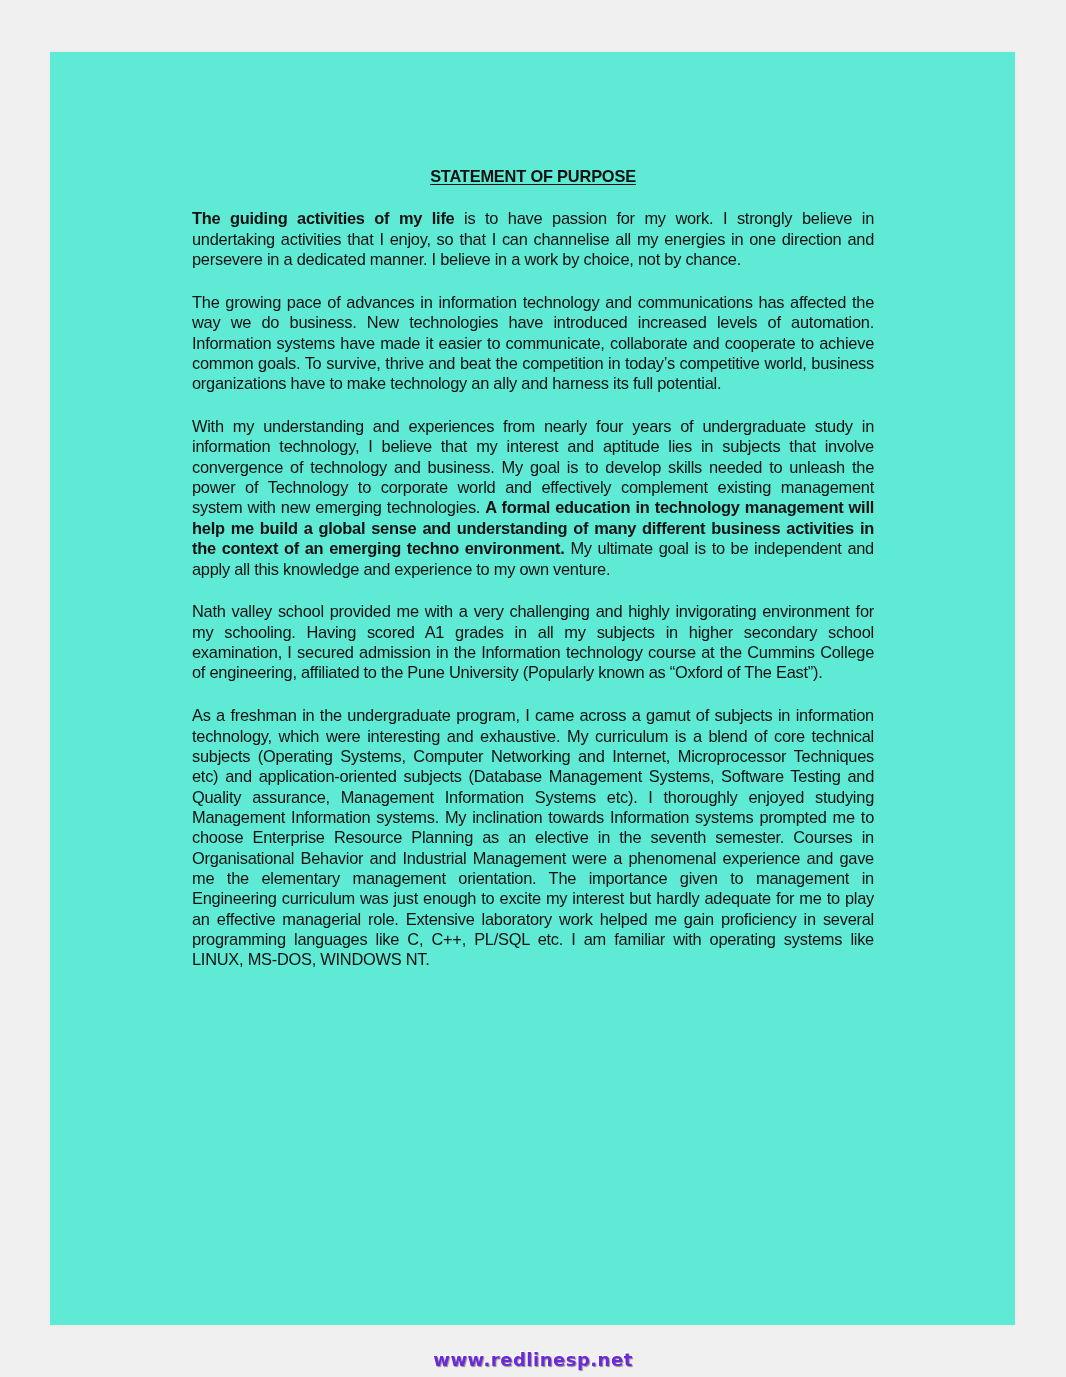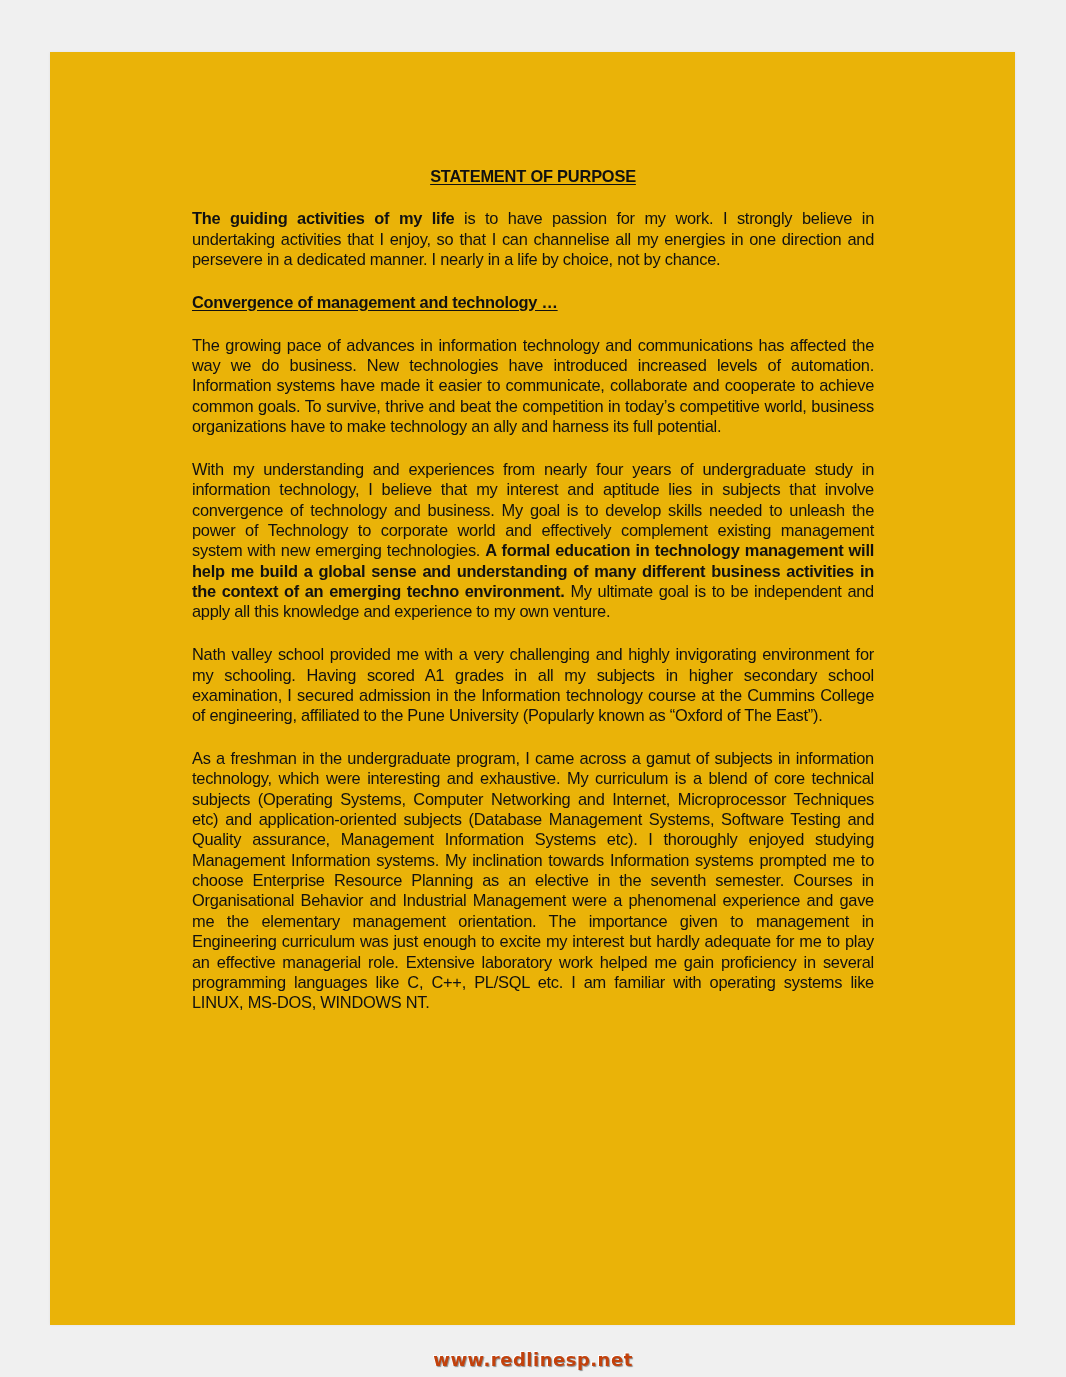--- a/index.html
+++ b/index.html
@@ -14,21 +14,21 @@
       overflow: hidden;
       font-family: "Liberation Sans", sans-serif;
       color: #111111;
     }
     .page {
       position: absolute;
       left: 50px;
       top: 52px;
       width: 965px;
       height: 1273px;
-      background: #eab308;
+      background: #5eead4;
       box-shadow: 0 0 3px rgba(0,0,0,0.06);
     }
     .content {
       position: absolute;
       left: 142px;
       top: 114px;
       width: 682px;
       font-size: 16.4px;
       line-height: 20.35px;
       letter-spacing: -0.25px;
@@ -57,35 +57,34 @@
     .watermark {
       position: absolute;
       left: 0;
       width: 1066px;
       top: 1349px;
       text-align: center;
       font-family: "DejaVu Sans", sans-serif;
       font-weight: bold;
       font-size: 18px;
       letter-spacing: 0.5px;
-      color: #c2410c;
+      color: #6d28d9;
       text-shadow: 1px 1px 1px #8e8e8e, -1px -1px 0 #ffffff;
     }
   </style>
 </head>
 <body>
 
 <div class="page">
   <div class="content">
 
     <div class="title">STATEMENT OF PURPOSE</div>
 
-    <p class="para"><b>The guiding activities of my life</b><span> is to have passion for my work. I strongly believe in undertaking activities that I enjoy, so that I can channelise all my energies in one direction and persevere in a dedicated manner. I nearly in a life by choice, not by chance.</span></p>
+    <p class="para"><b>The guiding activities of my life</b><span> is to have passion for my work. I strongly believe in undertaking activities that I enjoy, so that I can channelise all my energies in one direction and persevere in a dedicated manner. I believe in a work by choice, not by chance.</span></p>
 
-    <div class="heading">Convergence of management and technology …</div>
 
     <p class="para">The growing pace of advances in information technology and communications has affected the way we do business. New technologies have introduced increased levels of automation. Information systems have made it easier to communicate, collaborate and cooperate to achieve common goals. To survive, thrive and beat the competition in today’s  competitive world, business organizations have to make  technology an ally and harness its full potential.</p>
 
     <p class="para"><span>With my understanding and experiences from nearly four years of undergraduate study in information technology, I believe that my interest and aptitude lies in subjects that involve convergence of technology and business.  My goal is to develop skills needed to unleash the power of  Technology to corporate world and effectively complement existing management system with new emerging technologies. </span><b>A formal education in technology management will help me build a global sense and understanding of many different business activities in the context of an emerging techno environment.</b><span> My ultimate goal is to be independent and apply all this knowledge and experience to my own venture.</span></p>
 
 
     <p class="para">Nath valley school provided me with a very challenging and highly invigorating environment for my schooling. Having scored A1 grades in all my subjects in higher secondary school examination, I secured admission in the Information technology course at the Cummins College of engineering, affiliated to the Pune University (Popularly known as “Oxford of The East”).</p>
 
     <p class="para">As a freshman in the undergraduate program, I came across a gamut of subjects in information technology, which were interesting and exhaustive. My curriculum is a blend of core technical subjects (Operating Systems, Computer Networking and Internet, Microprocessor Techniques etc) and application-oriented subjects (Database Management Systems, Software Testing and Quality assurance, Management Information Systems etc). I thoroughly enjoyed studying Management Information systems. My inclination towards Information systems prompted me to choose Enterprise Resource Planning as an elective in the seventh semester. Courses in Organisational Behavior and Industrial Management were a phenomenal experience and gave me the elementary management orientation. The importance given to management in Engineering curriculum was just enough to excite my interest but hardly adequate for me to play an effective managerial role. Extensive laboratory work helped me gain proficiency in several programming languages like C, C++, PL/SQL etc. I am familiar with operating systems like LINUX, MS-DOS, WINDOWS NT.</p>
 

